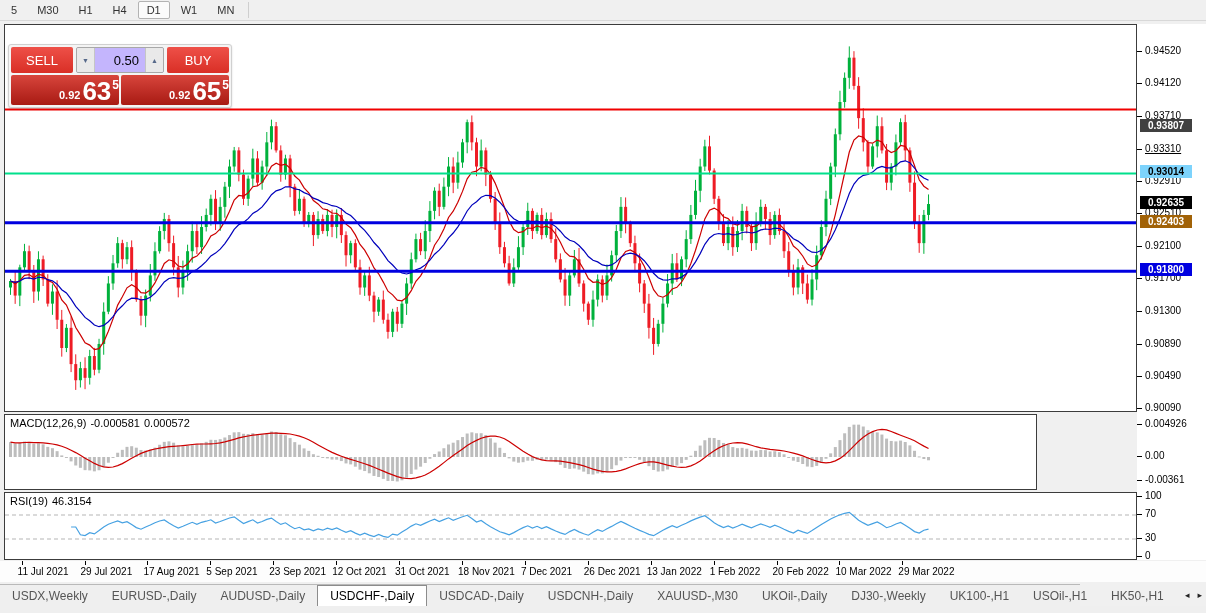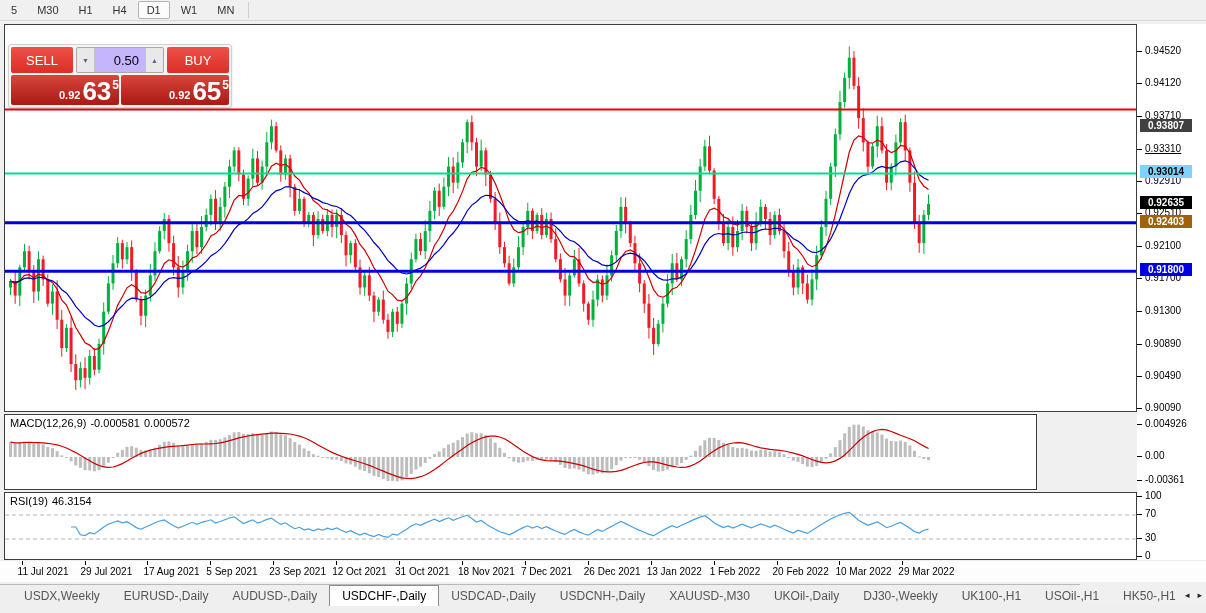--- a/index.html
+++ b/index.html
@@ -48,21 +48,21 @@
   .tw-price.left{margin-right:2px;}
   .tw-price .pfx{font-size:11px;font-weight:bold;margin:0 2px 3px 0;}
   .tw-price .big{font-size:26px;font-weight:bold;line-height:26px;}
   .tw-price .sup{font-size:12px;font-weight:bold;margin:0 0 12px 1px;}
   
   .date-strip{position:absolute;left:0px;top:561px;width:1206px;height:21px;background:#fdfdfd;}
   .date-label{position:absolute;top:566px;font-size:10px;color:#000;white-space:nowrap;z-index:4;}
   .date-tick{position:absolute;top:561px;width:1px;height:4px;background:#000;z-index:4;}
   
   .tabbar{position:absolute;left:0;top:584px;width:1080px;height:22px;background:#efefef;
-    border-top:1px solid #b9b9b9;display:flex;align-items:stretch;padding-left:12px;box-sizing:border-box;}
+    border-top:1px solid #b9b9b9;display:flex;align-items:stretch;box-sizing:border-box;}
   .tab{font-size:12px;color:#555;display:flex;align-items:center;padding:0 12px;cursor:default;white-space:nowrap;}
   .tab-sep{width:1px;height:12px;background:#bfbfbf;align-self:center;}
   .tab.active{background:#fff;border:1px solid #8c8c8c;border-bottom:none;color:#000;z-index:2;}
   .tab-arrows{position:absolute;right:4px;top:589px;display:flex;gap:8px;z-index:3;}
   .tab-arrow{font-size:9px;color:#222;cursor:default;line-height:12px;}
   .statusbar{position:absolute;left:0;top:606px;width:1206px;height:7px;background:#efefef;}
 </style>
 </head>
 <body>
 

